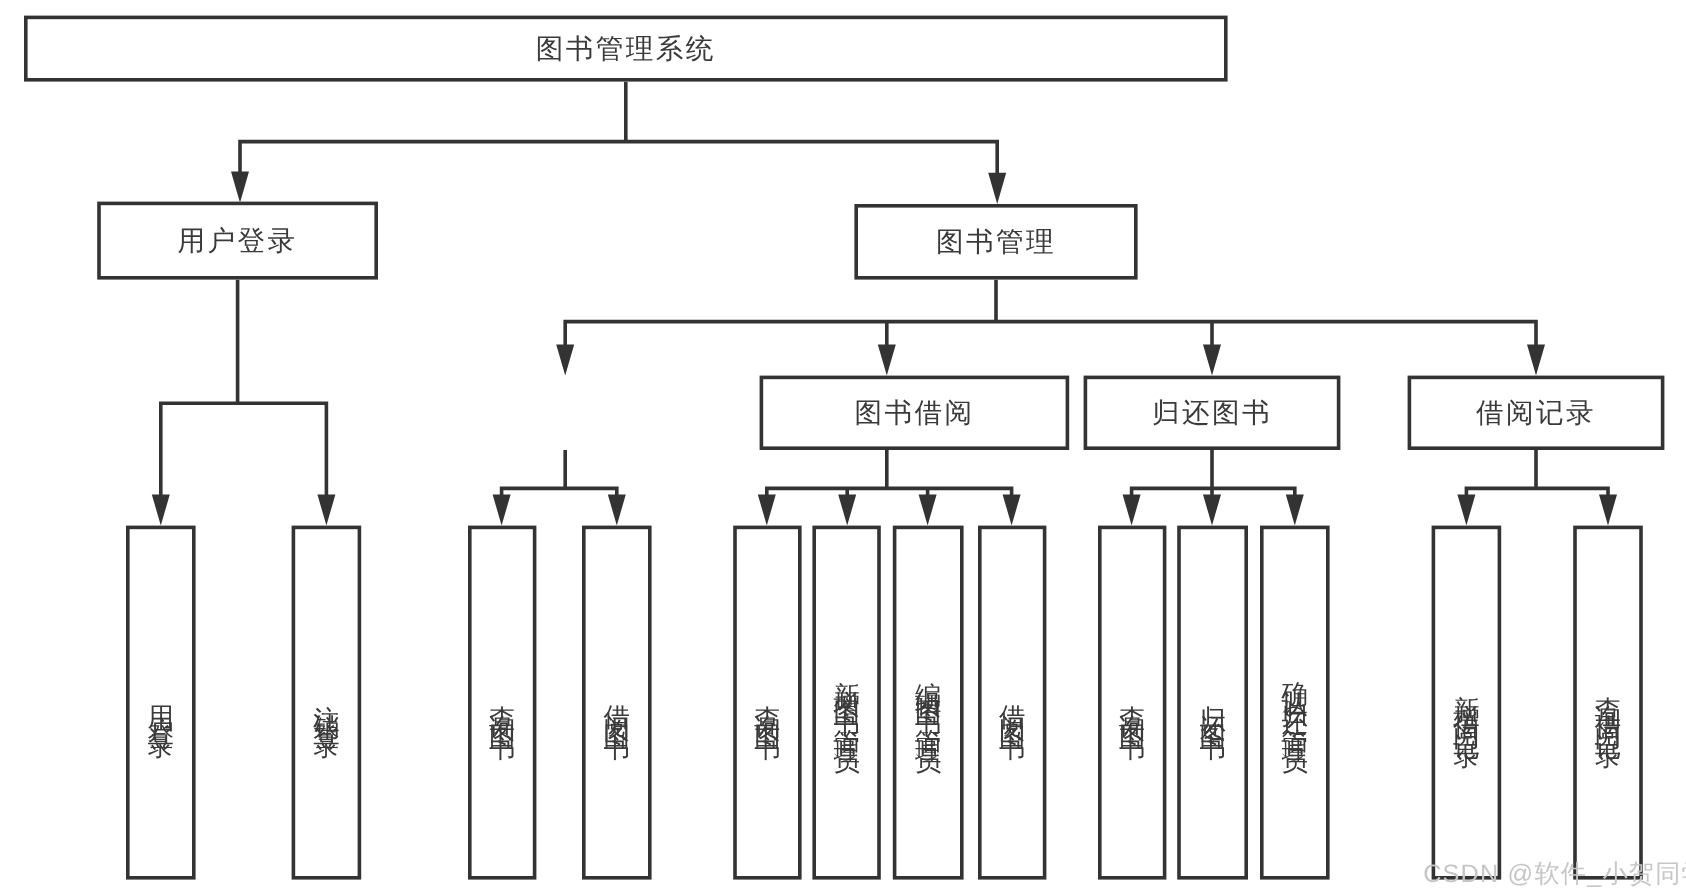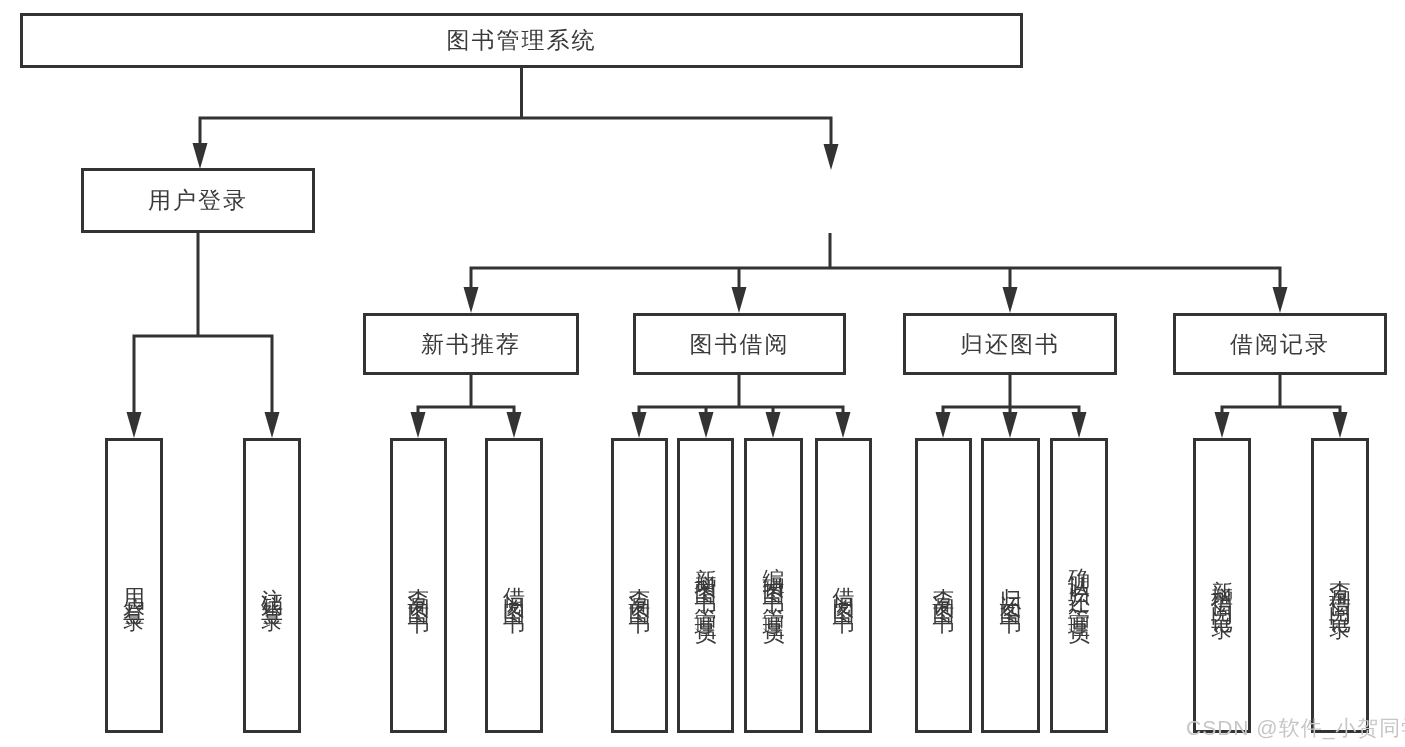--- a/index.html
+++ b/index.html
@@ -78,25 +78,25 @@
       </g>
   </svg>
 
   <div class="node h" style="left:20px;top:13px;width:1003px;height:55px">
     <span>图书管理系统</span>
   </div>
 
   <div class="node h" style="left:81px;top:168px;width:234px;height:65px">
     <span>用户登录</span>
   </div>
+  <div class="node h" style="left:712px;top:170px;width:236px;height:63px">
+    <span>图书管理</span>
+  </div>
 
-  <div class="node h" style="left:363px;top:313px;width:216px;height:62px">
-    <span>新书推荐</span>
-  </div>
-  <div class="node h" style="left:633px;top:313px;width:213px;height:62px">
+  <div class="node h" style="left:633px;top:313px;width:258px;height:62px">
     <span>图书借阅</span>
   </div>
   <div class="node h" style="left:903px;top:313px;width:214px;height:62px">
     <span>归还图书</span>
   </div>
   <div class="node h" style="left:1173px;top:313px;width:214px;height:62px">
     <span>借阅记录</span>
   </div>
 
   <div class="node v" style="left:105px;top:438px;width:58px;height:295px">

